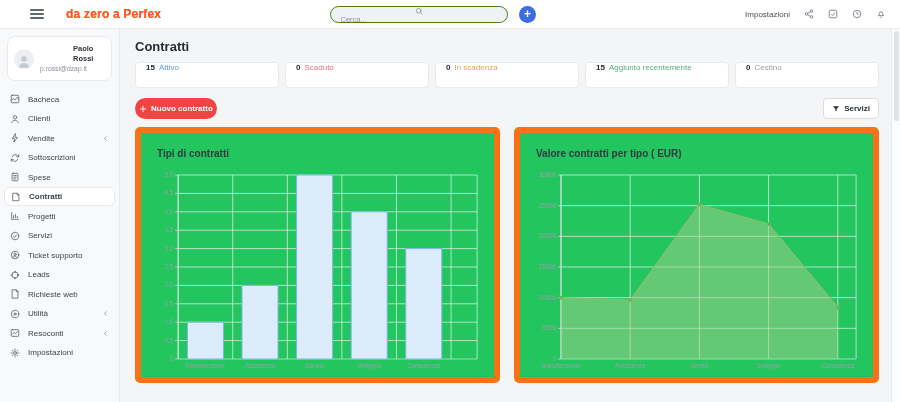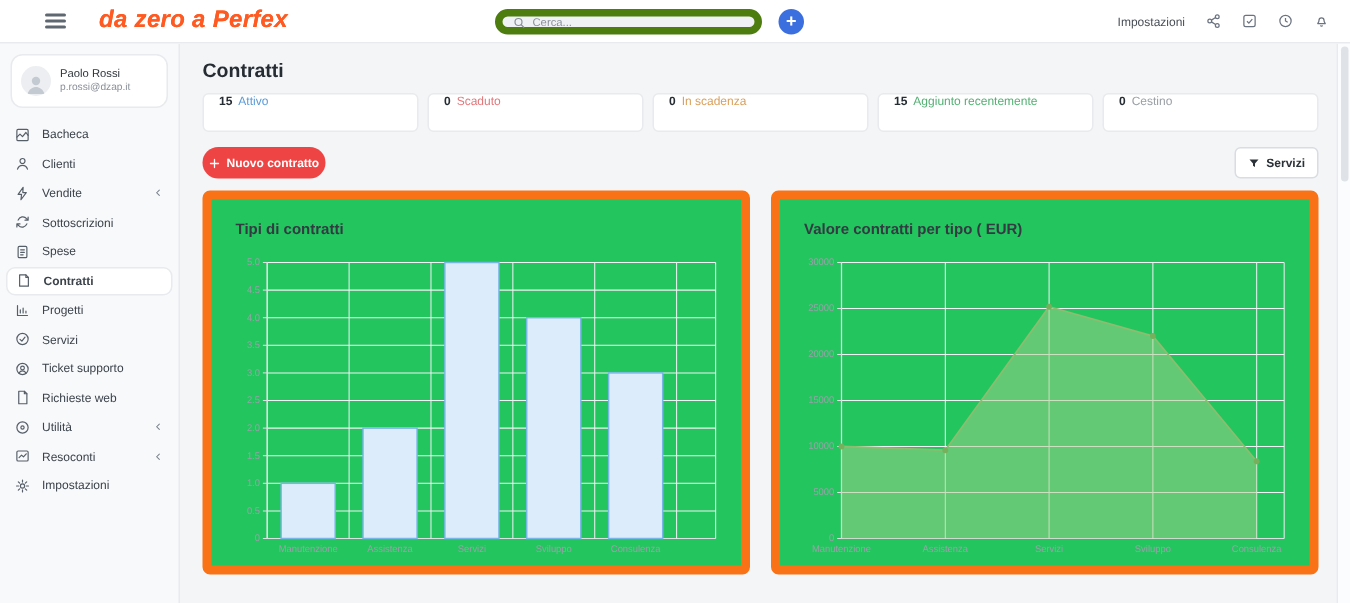--- a/index.html
+++ b/index.html
@@ -5,44 +5,44 @@
   * { margin:0; padding:0; box-sizing:border-box; }
   html,body { width:900px; height:402px; overflow:hidden; }
   body { font-family:"Liberation Sans", sans-serif; background:#f4f5f7; position:relative; color:#2f353c; }
 
   
   .topbar { position:absolute; top:0; left:0; right:0; height:29px; background:#fff;
             border-bottom:1px solid #e8eaed; display:flex; align-items:center; z-index:20; }
   .hamburger { width:14px; height:10px; margin-left:30px; display:flex; flex-direction:column;
                justify-content:space-between; cursor:pointer; }
   .hamburger span { display:block; height:1.6px; background:#5f6770; border-radius:1px; }
-  .logo { margin-left:22px; font-size:16px; font-weight:bold; font-style:italic;
+  .logo { margin-left:22px; font-size:12px; font-weight:bold; 
           color:#ff5a22; letter-spacing:.2px; text-shadow:0 0 .4px #ff5a22; white-space:nowrap; }
   .searchwrap { position:absolute; left:330px; top:6px; width:178px; height:17px;
-                background:#f0f1f4; border:5px solid #4d7c0f; border-radius:9px;
-                display:flex; align-items:center; padding:0 7px; }
+                background:#f0f1f4; border:1px solid #4d7c0f; border-radius:9px;
+                display:flex; align-items:center; padding:0 7px;flex-direction:column; }
   .searchwrap svg { flex:0 0 auto; }
   .searchwrap input { border:none; outline:none; background:transparent; font-size:7.5px;
                       color:#434a52; margin-left:5px; width:100%; font-family:inherit; }
   .searchwrap input::placeholder { color:#8a9099; }
   .plusbtn { position:absolute; left:519px; top:5.5px; width:17px; height:17px; border-radius:50%;
              background:#3b6fe0; color:#fff; font-size:12px; line-height:16px; text-align:center;
              font-weight:bold; cursor:pointer; }
   .top-right { margin-left:auto; display:flex; align-items:center; gap:14px; padding-right:14px; }
   .top-settings { font-size:8px; color:#4a5058; cursor:pointer; }
   .top-ic { color:#6b7280; display:flex; cursor:pointer; }
 
   
   .sidebar { position:absolute; top:29px; left:0; bottom:0; width:120px; background:#f8f9fb;
              border-right:1px solid #e8eaed; }
   .usercard { margin:7px 7px 8px 7px; background:#fff; border:1px solid #e8eaed; border-radius:8px;
               padding:7px 6px; display:flex; align-items:center; gap:6px; cursor:pointer; }
   .avatar { width:20px; height:20px; border-radius:50%; background:#eceef1; overflow:hidden;
             display:flex; align-items:flex-end; justify-content:center; flex:0 0 auto; }
-  .uname { font-size:7.5px; font-weight:normal; color:#2f353c; line-height:1.35; }
+  .uname { font-size:7.5px; font-weight:bold; color:#2f353c; line-height:1.35;margin-left:33px; }
   .uemail { font-size:6.8px; color:#8a9099; line-height:1.35; }
   .nav { list-style:none;text-align:center; }
   .nav li { height:19.5px; display:flex; align-items:center; gap:8px; padding:0 10px;
             font-size:8px; color:#3c434b; cursor:pointer; white-space:nowrap; }
   .nav li .nicon { color:#565e68; display:flex; flex:0 0 auto; }
   .nav li.active { background:#fff; border:1px solid #e8eaed; border-radius:6px;
                    margin:0 4px; padding:0 6px; font-weight:bold; }
   .nav li .chev { margin-left:auto; color:#7b828b; display:flex; }
 
   
@@ -214,20 +214,29 @@
       </li>
       <li>
         <span class="nicon">
           <svg class="" width="10" height="10" viewBox="0 0 24 24" fill="none" stroke="currentColor" stroke-width="1.9" stroke-linecap="round" stroke-linejoin="round">
             <circle cx="12" cy="12" r="9"></circle>
             <circle cx="12" cy="10.5" r="3"></circle>
             <path d="M6.5 18.5c1.4-2.6 3.5-3.5 5.5-3.5s4.1.9 5.5 3.5"></path>
           </svg>
         </span>
         <span>Ticket supporto</span>
+      </li>
+      <li>
+        <span class="nicon">
+          <svg class="" width="10" height="10" viewBox="0 0 24 24" fill="none" stroke="currentColor" stroke-width="1.9" stroke-linecap="round" stroke-linejoin="round">
+            <circle cx="12" cy="12" r="7.5"></circle>
+            <path d="M12 2.5v4M12 17.5v4M2.5 12h4M17.5 12h4"></path>
+          </svg>
+        </span>
+        <span>Leads</span>
       </li>
       <li>
         <span class="nicon">
           <svg class="" width="10" height="10" viewBox="0 0 24 24" fill="none" stroke="currentColor" stroke-width="1.9" stroke-linecap="round" stroke-linejoin="round">
             <path d="M6 2h9l4 4v16H6z"></path>
             <path d="M15 2v4h4"></path>
           </svg>
         </span>
         <span>Richieste web</span>
       </li>

